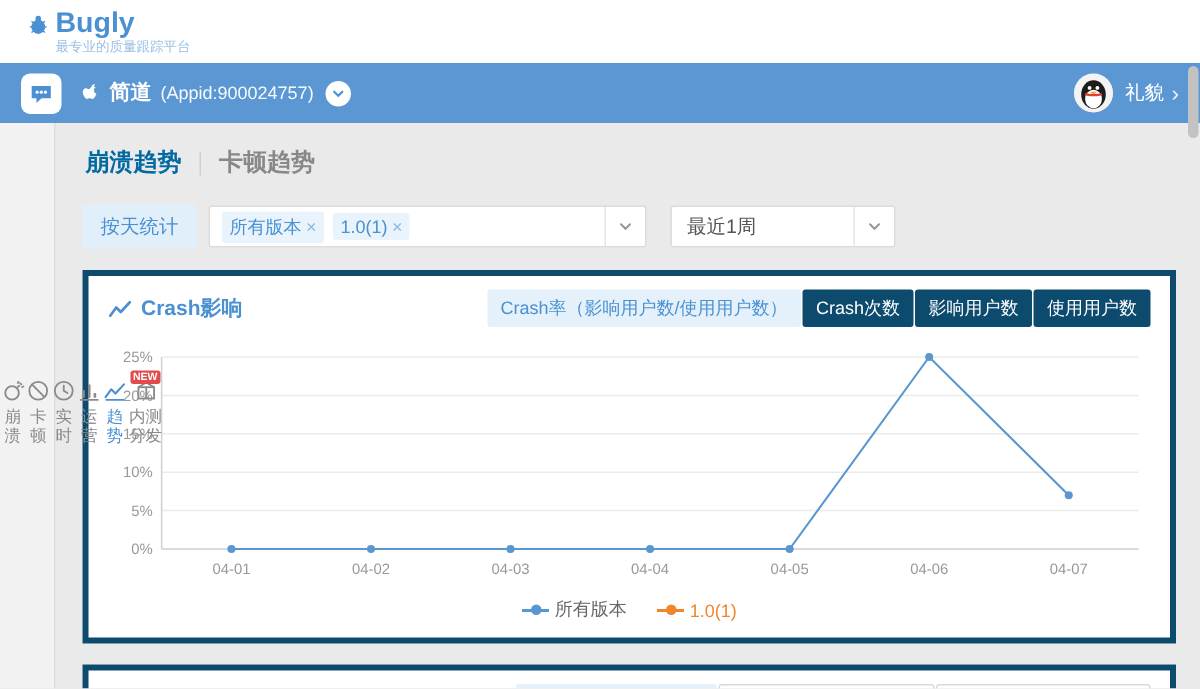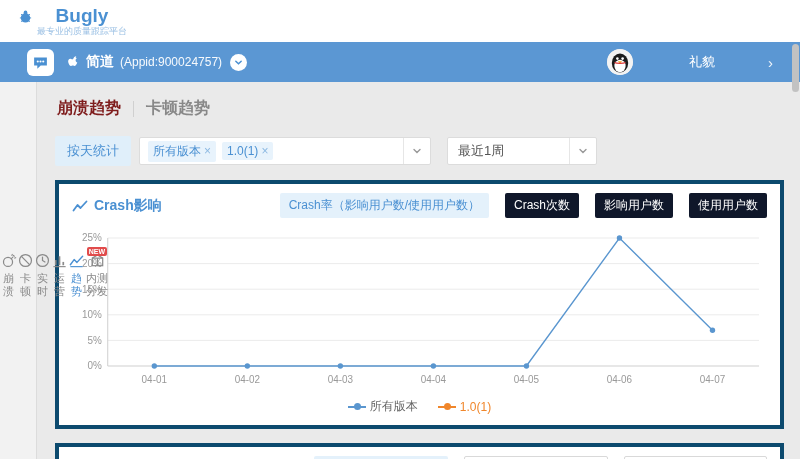--- a/index.html
+++ b/index.html
@@ -4,71 +4,71 @@
 <style>
   * { margin:0; padding:0; box-sizing:border-box; }
   html,body { width:800px; height:459px; overflow:hidden; }
   body { font-family:"Liberation Sans","DejaVu Sans",sans-serif; font-size:13px; color:#333; background:#eaeaea; }
   .app { position:relative; width:800px; height:459px; overflow:hidden; }
 
   
   .topnav { height:42px; background:#fff; display:flex; align-items:center; padding:0 18px; }
   .logo-wrap { display:flex; align-items:flex-start; }
   .logo-icon { margin-top:3px; }
-  .logo-col { margin-left:4px; display:flex; flex-direction:column;text-align:center; }
+  .logo-col { margin-left:4px; display:flex; flex-direction:column; }
   .logo-text { color:#4a90d2; font-size:19px; font-weight:bold; line-height:20px; }
   .tagline { color:#9bc0e4; font-size:9px; line-height:11px; }
   .topnav .nav { margin-left:auto; display:flex; gap:42px; padding-right:28px; font-size:13px; color:#404040; }
   .nav-item { cursor:pointer; white-space:nowrap; }
 
   
-  .appbar { height:40px; background:#5b97d3; display:flex; align-items:center; padding:0 27px; color:#fff; }
+  .appbar { height:40px; background:#5b97d3; display:flex; align-items:center; padding:0 14px; color:#fff; }
   .app-icon { width:27px; height:27px; background:#fff; border-radius:6px; display:flex; align-items:center; justify-content:center; flex:0 0 auto; }
   .apple { margin-left:12px; display:flex; align-items:center; }
   .app-name { font-size:14px; font-weight:bold; margin-left:6px; }
   .appid { font-size:12px; margin-left:6px; opacity:.95; }
   .chev-circle { width:17px; height:17px; background:#fff; border-radius:50%; margin-left:8px; display:flex; align-items:center; justify-content:center; cursor:pointer; }
-  .user-area { margin-left:auto; display:flex; align-items:center; cursor:pointer;gap:48px; }
+  .user-area { margin-left:auto; display:flex; align-items:center; cursor:pointer; }
   .avatar { width:26px; height:26px; border-radius:50%; overflow:hidden; background:#eee; }
   .user-name { font-size:13px; margin:0 5px 0 8px; }
   .user-arrow { font-size:15px; line-height:1; opacity:.9; }
 
   
   .main { display:flex; height:377px; }
   .sidebar { width:37px; background:#f2f2f2; border-right:1px solid #dcdcdc; padding-top:8px; display:flex; flex-direction:row; align-items:center; }
   .side-item { width:100%; display:flex; flex-direction:column; align-items:center; padding:8px 0 7px; color:#8a8a8a; cursor:pointer; position:relative; }
   .side-item.active { color:#4a90d2; }
   .side-lbl { font-size:11px; width:12px; line-height:13px; text-align:center; word-break:break-all; margin-top:3px; }
   .side-lbl.wide { width:24px; }
   .badge-new { position:absolute; top:3px; right:2px; background:#e14b4b; color:#fff; font-size:7px; line-height:9px; padding:0 2px; border-radius:2px; font-weight:bold; }
 
   .content { flex:1; padding:10px 16px 0 18px; overflow:hidden; }
   .page-title { display:flex; align-items:center; margin:6px 0 0 2px; }
-  .t1 { color:#7f1d1d; font-size:16px; font-weight:bold; cursor:pointer; }
+  .t1 { color:#0369a1; font-size:16px; font-weight:bold; cursor:pointer; }
   .tsep { width:1px; height:16px; background:#d0d0d0; margin:0 12px; }
   .t2 { color:#888; font-size:16px; cursor:pointer;font-weight:bold; }
 
   .filters { display:flex; align-items:center; margin-top:17px; }
   .stat-btn { background:#e0effa; color:#4a90d2; font-size:13px; padding:6px 12px; border-radius:2px; cursor:pointer;font-family:Liberation Serif, serif; }
   .select { background:#fff; border:1px solid #dcdcdc; height:28px; display:flex; align-items:center; border-radius:2px; cursor:pointer; }
   .version-select { width:292px; margin-left:8px; }
   .range-select { width:150px; margin-left:16px; }
   .sel-vals { flex:1; display:flex; align-items:center; gap:6px; padding:0 8px; overflow:hidden; }
   .sel-text { flex:1; padding:0 10px; font-size:13px; color:#555; }
   .tag { background:#e8f3fc; color:#4a90d2; font-size:12px; padding:2px 5px; border-radius:2px; display:flex; align-items:center; gap:3px; white-space:nowrap; }
   .tag-x { color:#8db9e2; cursor:pointer; font-size:12px; }
   .sel-chev { width:27px; height:100%; border-left:1px solid #e6e6e6; display:flex; align-items:center; justify-content:center; color:#999; }
 
   .card { background:#fff; border:4px solid #0c4a6e; margin-top:14px; padding:9px 13px 6px; }
   .card-head { display:flex; align-items:center; }
   .card-title { color:#4a90d2; font-weight:bold; font-size:14px; margin-left:6px; }
-  .btns { margin-left:auto; display:flex; gap:16px; }
+  .btns { margin-left:auto; display:flex; gap:1px; }
   .cbtn { font-size:12px; padding:4px 9px; border-radius:2px; cursor:pointer; white-space:nowrap; }
   .cbtn.active { background:#e4f1fb; color:#4a90d2; }
-  .cbtn.dark { background:#0f172a; color:#fff; }
+  .cbtn.dark { background:#0c4a6e; color:#fff; }
   .cbtn.light { background:#fff; color:#666; border:1px solid #d9d9d9; }
 
   #trend-chart { display:block; width:100%; height:172px; margin-top:8px; }
   #trend-chart text.tick { fill:#999; font-size:10px; }
   .legend { display:flex; justify-content:center; align-items:center; gap:20px; font-size:12px; color:#666; margin:0 0 4px; }
   .legend-item { display:flex; align-items:center; cursor:pointer; }
   .lg-marker { display:inline-block; width:18px; height:8px; position:relative; margin-right:4px; }
   .lg-marker::before { content:""; position:absolute; left:0; right:0; top:3px; height:2px; background:currentColor; }
   .lg-marker::after { content:""; position:absolute; left:6px; top:0; width:7px; height:7px; border-radius:50%; background:currentColor; }
 

